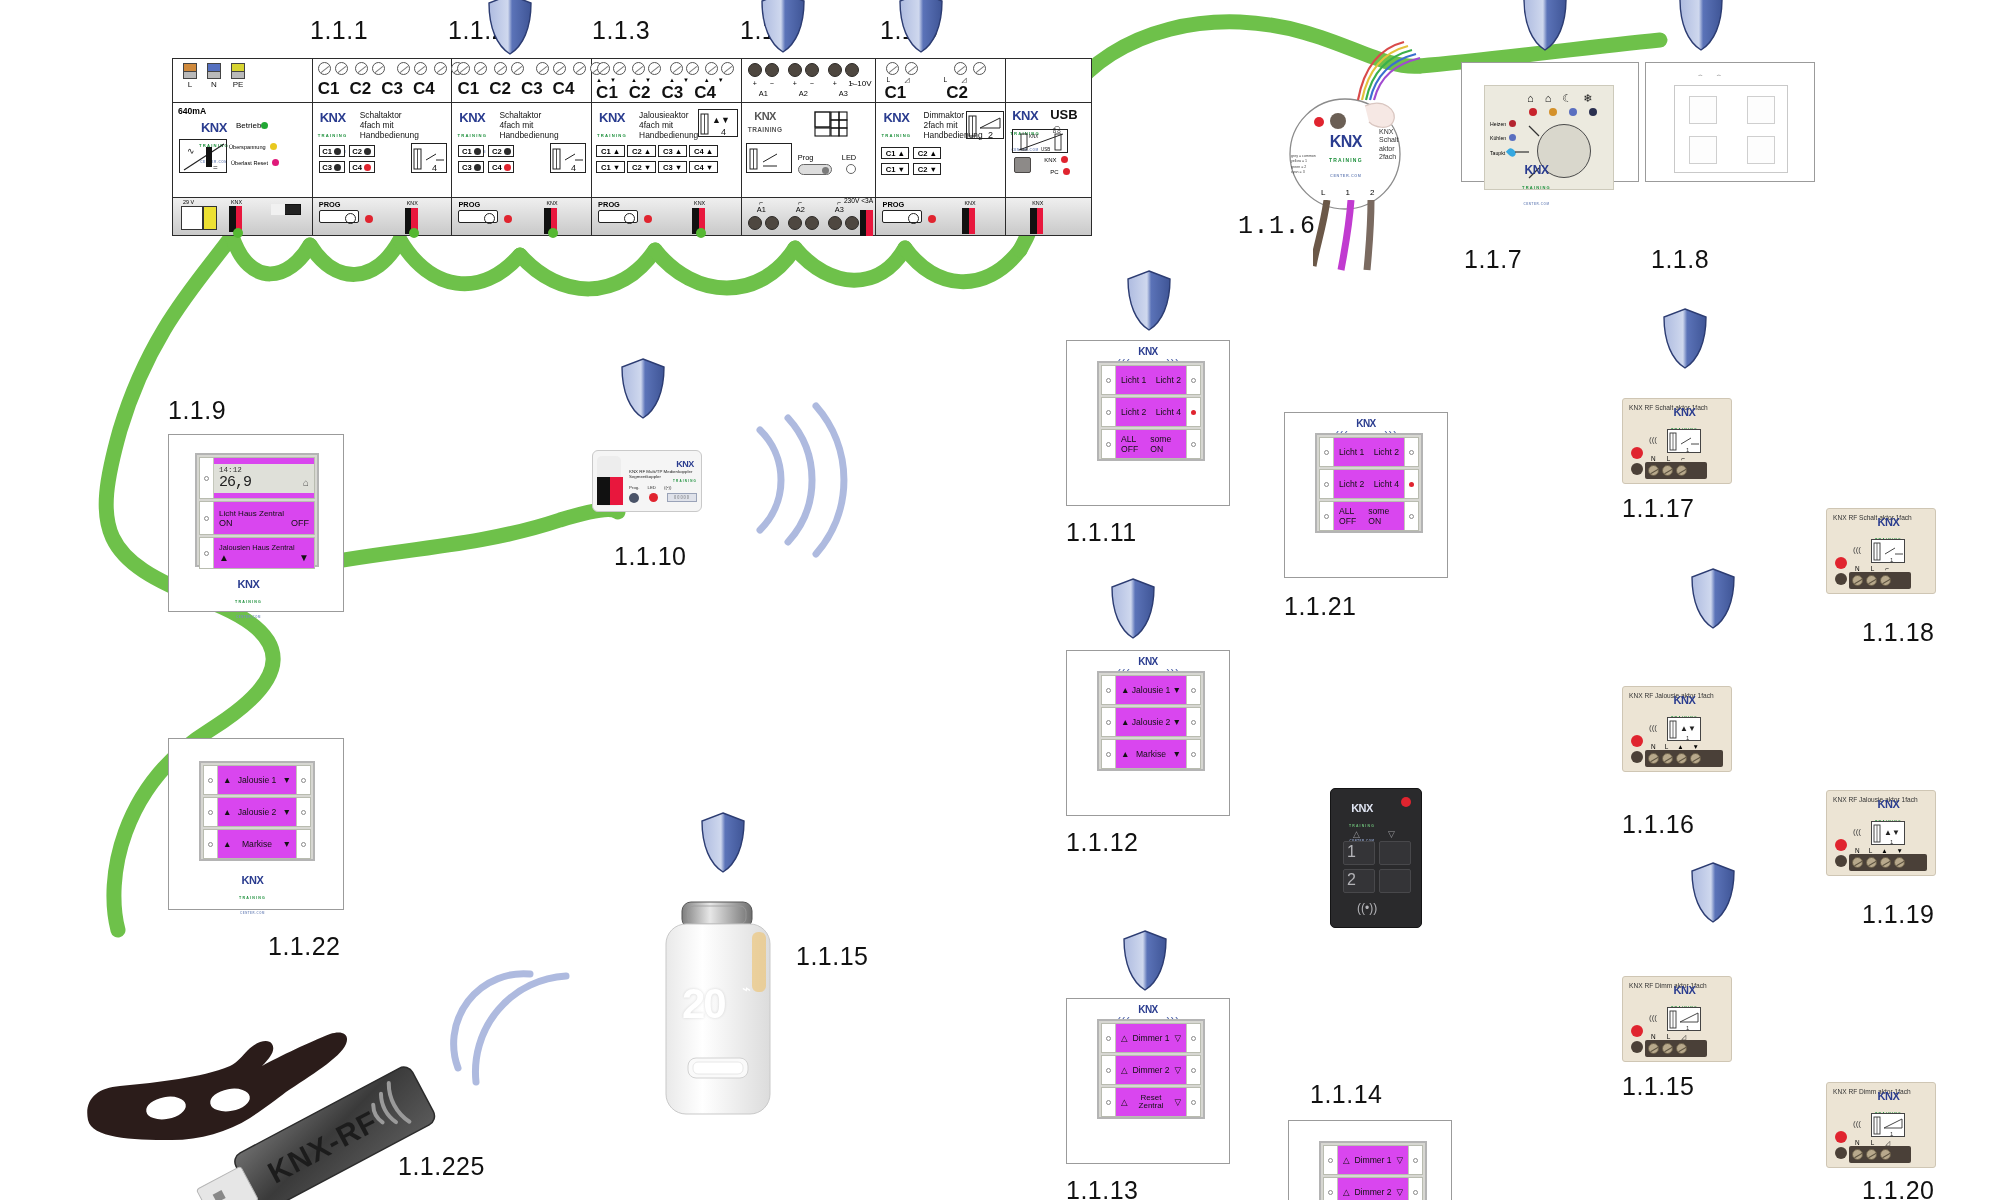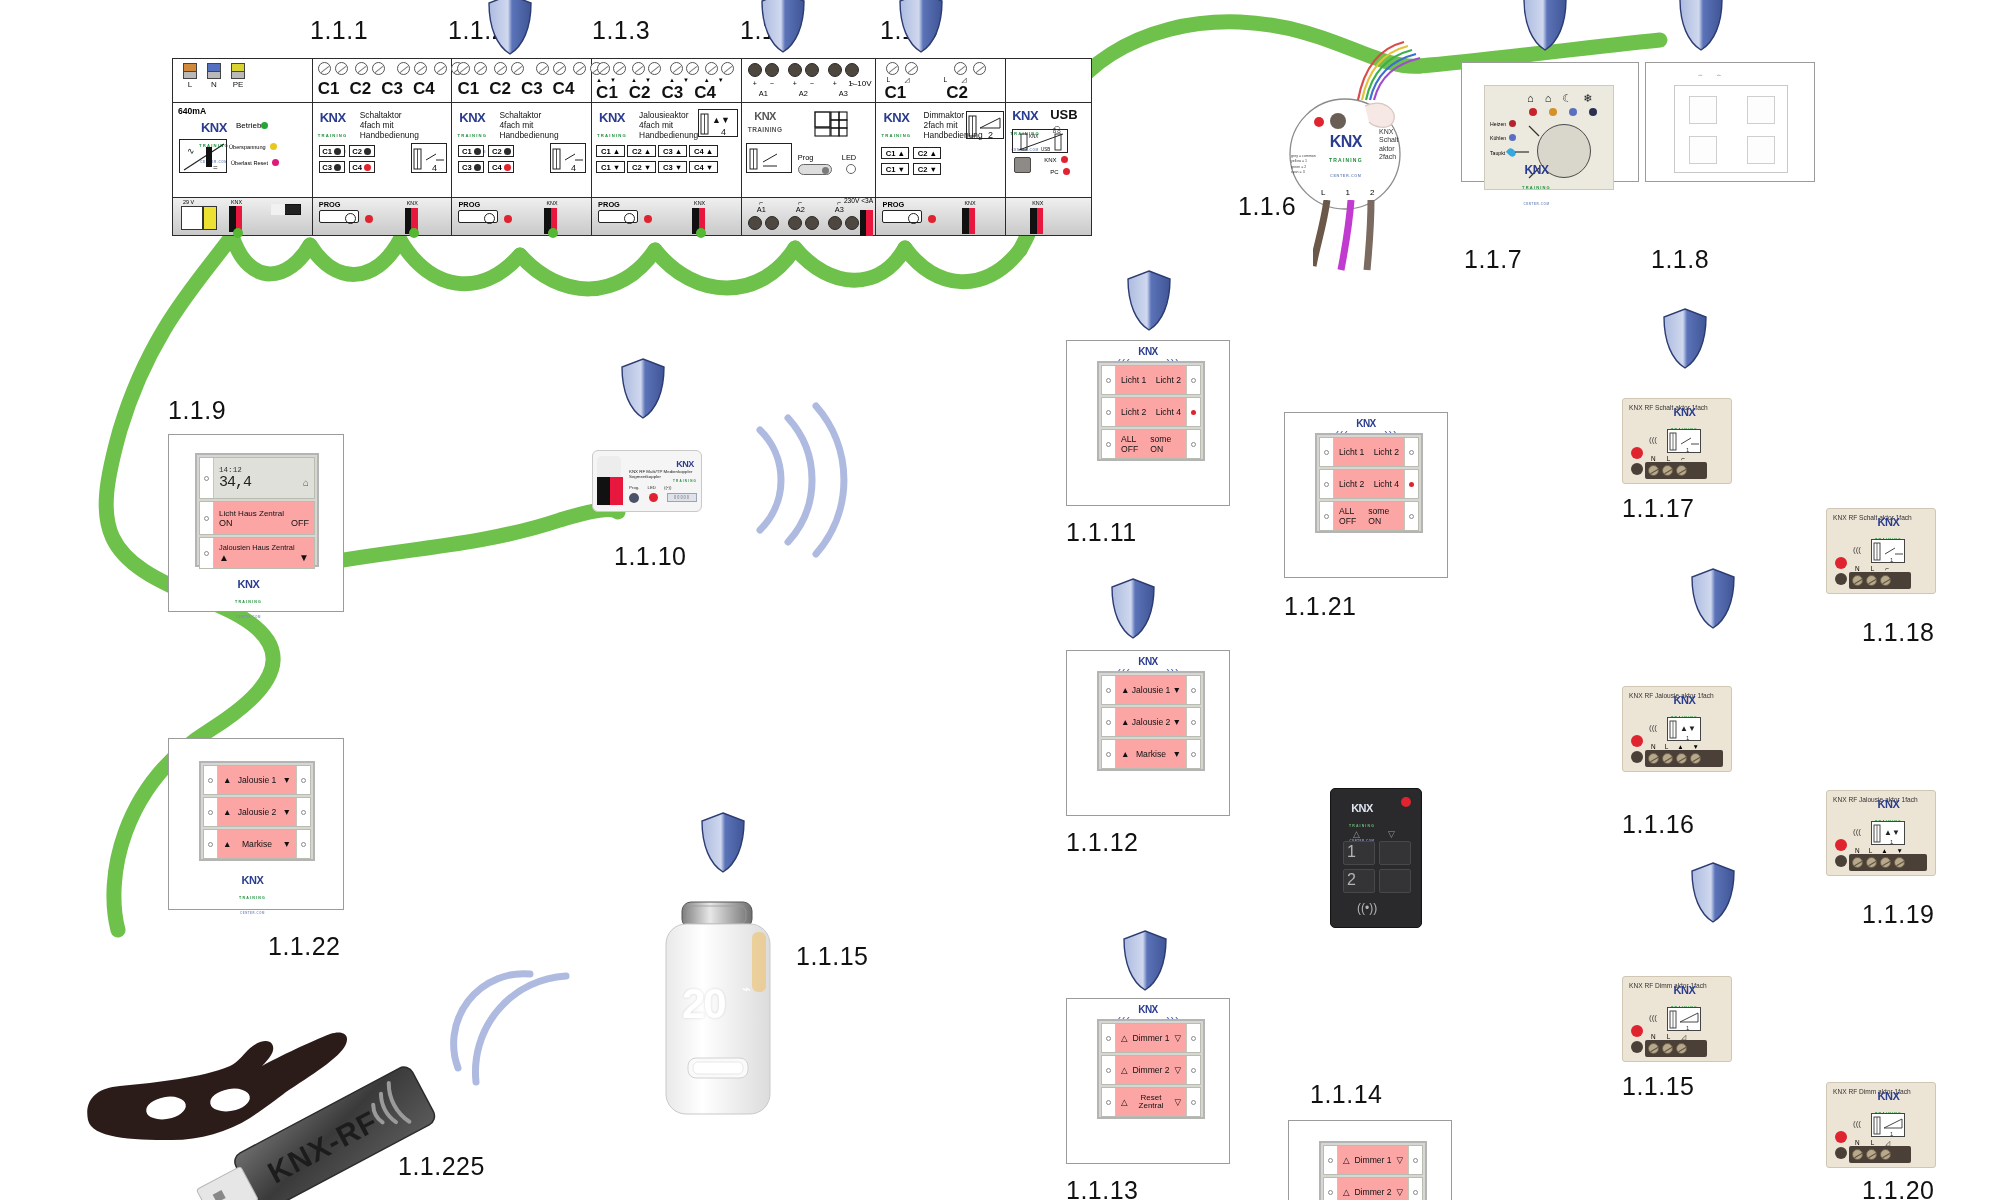--- a/index.html
+++ b/index.html
@@ -47,21 +47,21 @@
   .buscon { width:13px;height:26px; display:inline-block; }
   .buscon .b{ float:left;width:6.5px;height:26px;background:#111;}
   .buscon .r{ float:left;width:6.5px;height:26px;background:#e8173d;}
 
   
   .shield { position:absolute; width:46px; height:62px; }
 
   
   .plate { position:absolute; background:#fff; border:1.2px solid #9b9b9b; }
   .rocker-frame { position:absolute; border:2px solid #b4b4b4; background:#d7d7d2; padding:2px; }
-  .rocker { display:flex; background:#fca5a5; border:1px solid #b9bcb0; height:26px; margin-bottom:2px; }
+  .rocker { display:flex; align-items:center; background:#d946ef; border:1px solid #b9bcb0; height:26px; margin-bottom:2px; }
   .rocker:last-child{margin-bottom:0;}
   .rk-led { width:14px; display:flex; align-items:center; justify-content:center; background:#fff; height:100%;
             border-right:1px solid #c4c7bb;}
   .rk-led.r { border-right:none; border-left:1px solid #c4c7bb; }
   .dot-o { width:5px;height:5px;border-radius:50%;border:1px solid #8a8a8a;background:#fff; }
   .dot-red { width:5px;height:5px;border-radius:50%;background:#e0242f; }
   .rk-body { flex:1; display:flex; align-items:center; justify-content:space-between; padding:0 5px;
              font-size:8.6px; color:#111; }
   .rf-ant { display:flex; align-items:center; justify-content:center; gap:6px; margin-top:4px; color:#4a5fa8; font-size:13px;}
 
@@ -654,21 +654,21 @@
       <span>L</span>
       <span>1</span>
       <span>2</span>
     </div>
     <svg class="abs" style="left:30px;top:108px;width:90px;height:80px;" viewBox="0 0 90 80">
       <path d="M14,0 C10,28 4,44 0,66" stroke="#6b5848" stroke-width="7" fill="none"></path>
       <path d="M38,0 C36,28 32,48 28,70" stroke="#c13bd0" stroke-width="7" fill="none"></path>
       <path d="M58,0 C58,28 56,48 54,70" stroke="#7a6a60" stroke-width="7" fill="none"></path>
     </svg>
   </div>
-  <div class="idlabel" style="left:1238px;top:192px;">1.1.6</div>
+  <div class="idlabel" style="left:1238px;top:212px;font-family:Liberation Mono, monospace;">1.1.6</div>
 
   <svg class="abs" style="left:1350px;top:38px;width:110px;height:70px;" viewBox="0 0 110 70">
     <g fill="none" stroke-width="2.2">
       <path d="M8,62 C14,30 30,10 54,4" stroke="#d94a4a"></path>
       <path d="M12,62 C18,32 34,14 58,8" stroke="#e3c23c"></path>
       <path d="M16,62 C22,34 38,18 62,12" stroke="#3bb04a"></path>
       <path d="M20,62 C26,36 42,22 66,16" stroke="#3b6fd0"></path>
       <path d="M24,62 C30,38 46,26 70,20" stroke="#a14ad0"></path>
     </g>
   </svg>
@@ -732,21 +732,21 @@
   <div class="plate" style="left:168px;top:434px;width:176px;height:178px;">
     <div class="rocker-frame" style="left:26px;top:18px;width:124px;height:114px;">
 
       <div class="rocker" style="height:42px;">
         <div class="rk-led">
             <span class="dot-o"></span>
           </div>
         <div class="rk-body" style="flex-direction:column;align-items:flex-start;justify-content:center;padding:2px 5px;background:#dfe0d9;">
           <div style="font-size:7.6px;font-family:'Liberation Mono',monospace;color:#333;">14:12</div>
           <div style="display:flex;align-items:center;justify-content:space-between;width:100%;">
-            <span style="font-size:15px;font-family:'Liberation Mono',monospace;color:#222;letter-spacing:-1px;">34,4</span>
+            <span style="font-size:15px;font-family:'Liberation Mono',monospace;color:#222;letter-spacing:-1px;">26,9</span>
             <span style="font-size:10px;color:#555;">⌂</span>
           </div>
         </div>
       </div>
 
       <div class="rocker" style="height:34px;">
         <div class="rk-led">
             <span class="dot-o"></span>
           </div>
         <div class="rk-body" style="flex-direction:column;align-items:flex-start;justify-content:center;padding:2px 5px;">

